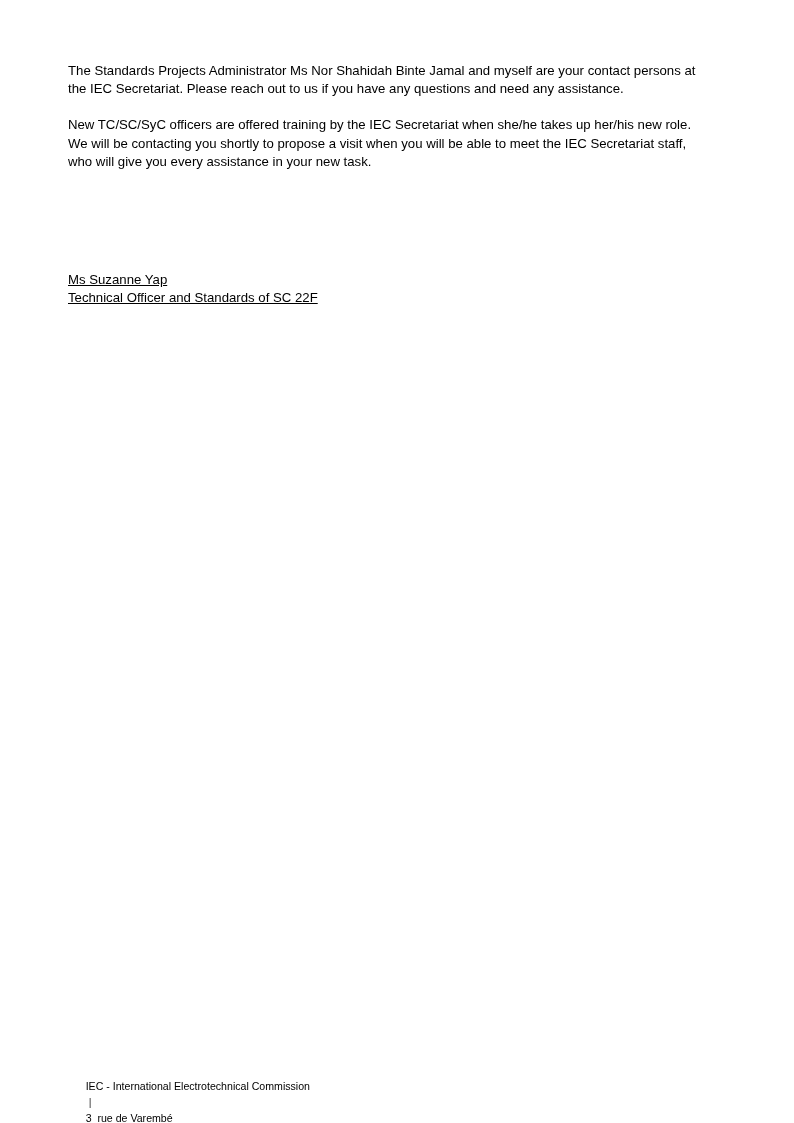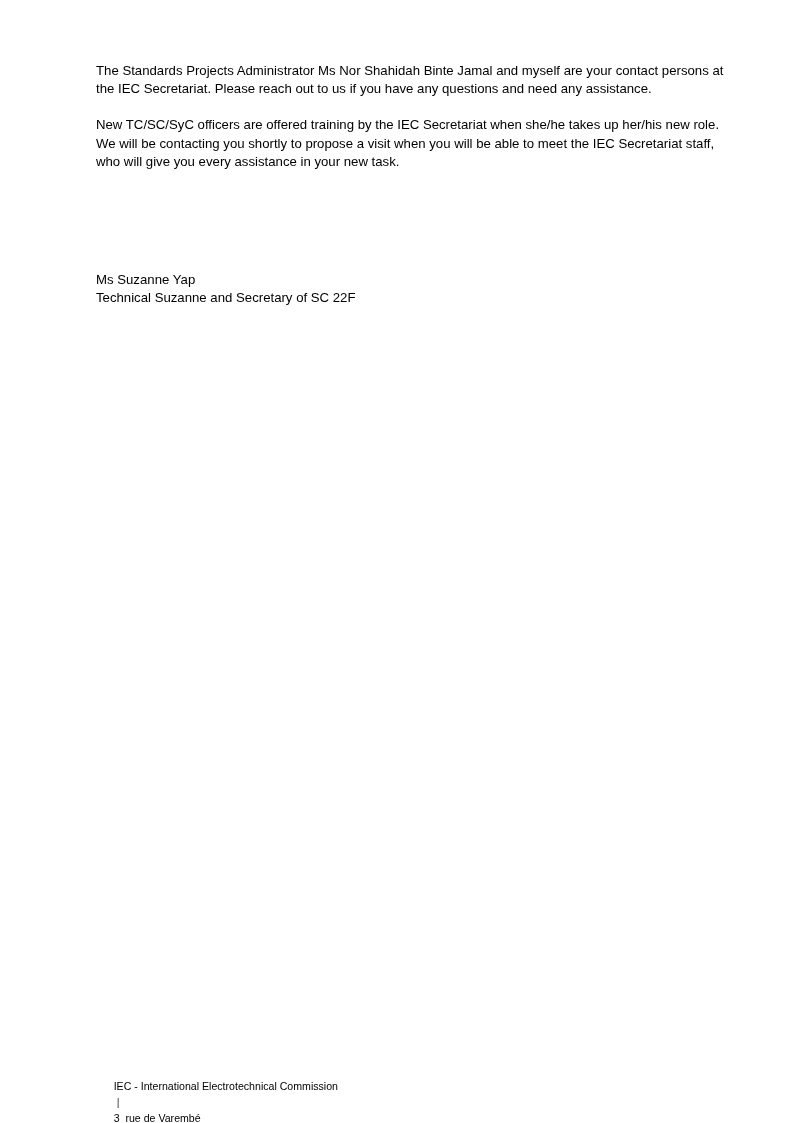--- a/index.html
+++ b/index.html
@@ -16,21 +16,20 @@
     -webkit-font-smoothing: antialiased;
   }
   .page {
     position: absolute;
     top: 0;
     left: 0;
     width: 696px;
     height: 1123px;
     background: #ffffff;
     overflow: hidden;
-    margin-left: 28px;
   }
   .body-area {
     position: absolute;
     left: 68px;
     top: 62px;
     width: 645px;
   }
   p.para {
     margin: 0 0 0 0;
     font-size: 13.2px;
@@ -43,20 +42,21 @@
   }
   .gap-large {
     height: 32px;
   }
   .gap-sign {
     height: 50px;
   }
   .sig-line {
     font-size: 13.2px;
     line-height: 18.2px;
+    text-decoration: underline;
   }
   .footer {
     position: absolute;
     left: 68px;
     top: 1062px;
     width: 660px;
   }
   .footer-line {
     font-size: 10.6px;
     line-height: 16px;
@@ -84,21 +84,21 @@
 
     <div class="gap-block"></div>
 
 
     <div class="gap-large"></div>
 
 
     <div class="gap-sign"></div>
 
     <div class="sig-line">Ms Suzanne Yap</div>
-    <div class="sig-line">Technical Suzanne and Secretary of SC 22F</div>
+    <div class="sig-line">Technical Officer and Standards of SC 22F</div>
 
   </div>
 
   <div class="footer">
     <div class="footer-line">
       <span>IEC - International Electrotechnical Commission</span>
       <span class="sep">|</span>
       <span>3  rue de Varembé</span>
       
       

